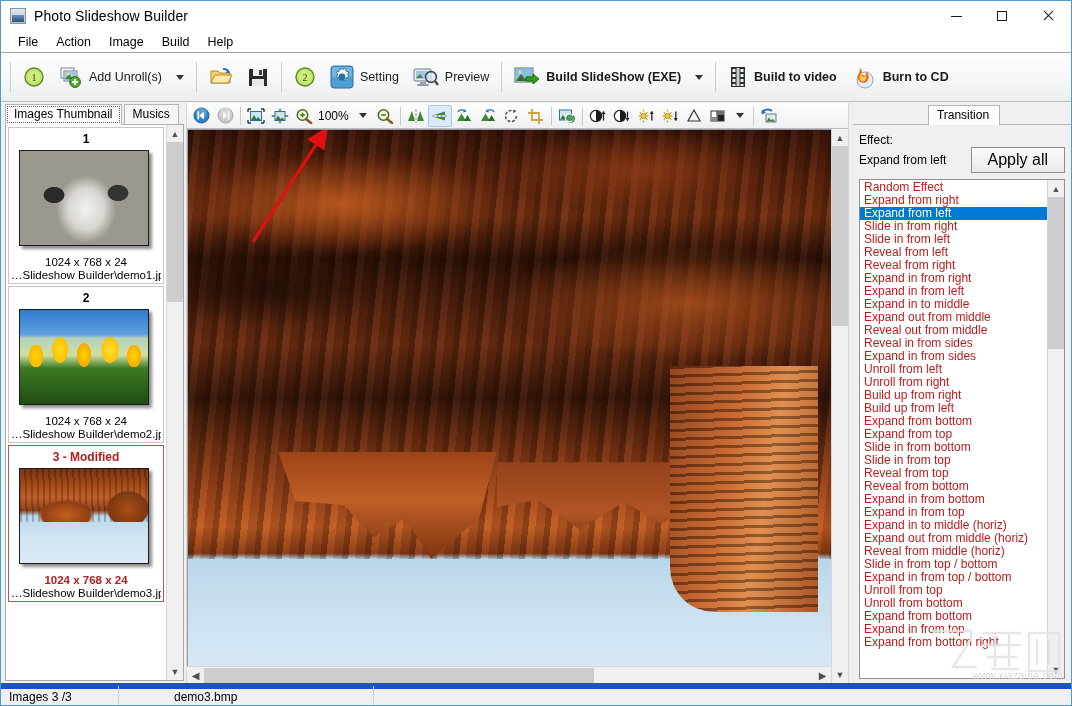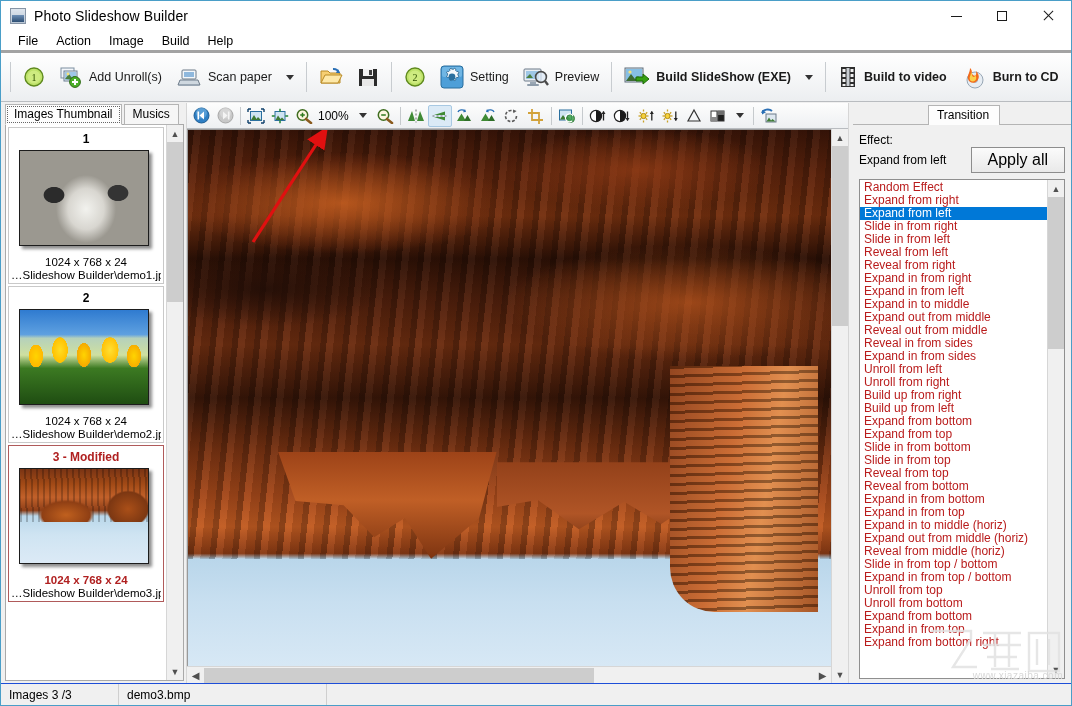--- a/index.html
+++ b/index.html
@@ -64,21 +64,21 @@
   .glyph-close::before { transform: rotate(45deg); }
   .glyph-close::after  { transform: rotate(-45deg); }
 
   
   #menubar {
     height: 22px;
     background: #ffffff;
     display: flex;
     align-items: center;
     padding-left: 8px;
-    border-bottom: 3px solid #a3a3a3;
+    border-bottom: 1px solid #a3a3a3;
   }
   .menu-item {
     padding: 2px 9px;
     font-size: 12.5px;
     color: #000;
   }
 
   
   #toolbar {
     height: 49px;
@@ -452,23 +452,23 @@
     border-left: 1px solid #d6d6d6;
     display: flex; flex-direction: column;
   }
 
   
   #statusbar {
     position: absolute;
     left: 0; right: 0; bottom: 0;
     height: 22px;
     background: #f0f0f0;
-    border-top: 1px solid #1d4ed8;
+    border-top: 6px solid #1d4ed8;
     display: flex; align-items: center;
-    font-size: 12px; color: #000;
+    font-size: 12px; color: #000; gap: 47px;
   }
   .sb-cell { padding-left: 8px; height: 22px; display: flex; align-items: center; }
   .sb-cell.a { width: 118px; border-right: 1px solid #cfcfcf; }
   .sb-cell.b { width: 208px; border-right: 1px solid #cfcfcf; }
   .sb-cell.c { flex: 1; }
 
   
   #watermark {
     position: absolute; right: 6px; bottom: 22px;
     width: 140px; height: 58px;
@@ -529,29 +529,20 @@
         <rect x="6" y="6" width="11" height="8" fill="#9fc7e8"></rect>
         <path d="M6 13 L10 8 L13 12 L15 10 L17 14 Z" fill="#4a7f3e"></path>
         <circle cx="9" cy="8" r="1.4" fill="#f6e27a"></circle>
         <circle cx="16" cy="16" r="5.4" fill="#4caf28" stroke="#2e6b15"></circle>
         <rect x="15" y="13" width="2" height="6" fill="#fff"></rect>
         <rect x="13" y="15" width="6" height="2" fill="#fff"></rect>
       </svg>
       <span class="tb-label">Add Unroll(s)</span>
     </div>
 
-    <div class="tb-btn">
-      <svg class="ico" width="26" height="22" viewBox="0 0 26 22">
-        <path d="M4 14 h18 l2 5 h-22 z" fill="#cfd8e0" stroke="#6d7b89"></path>
-        <rect x="6" y="4" width="14" height="9" rx="1" fill="#f4f7fa" stroke="#6d7b89"></rect>
-        <rect x="8" y="6" width="10" height="5" fill="#8fb8dd"></rect>
-        <rect x="3" y="18" width="20" height="2" fill="#9aa7b4"></rect>
-      </svg>
-      <span class="tb-label">Scan paper</span>
-    </div>
     <div class="tb-caret"></div>
 
     <div class="tb-sep"></div>
 
     <div class="tb-btn">
       <svg class="ico" width="24" height="22" viewBox="0 0 24 22">
         <path d="M2 17 V5 h7 l2 2 h10 v10 z" fill="#f6cf73" stroke="#b98a25"></path>
         <path d="M2 17 L6 9 h17 l-4 8 z" fill="#fde8a8" stroke="#b98a25"></path>
         <path d="M14 3 a6 6 0 0 1 6 4" fill="none" stroke="#2a6fb5" stroke-width="2"></path>
         <path d="M19 3 l2 4 l-4 0 z" fill="#2a6fb5"></path>

